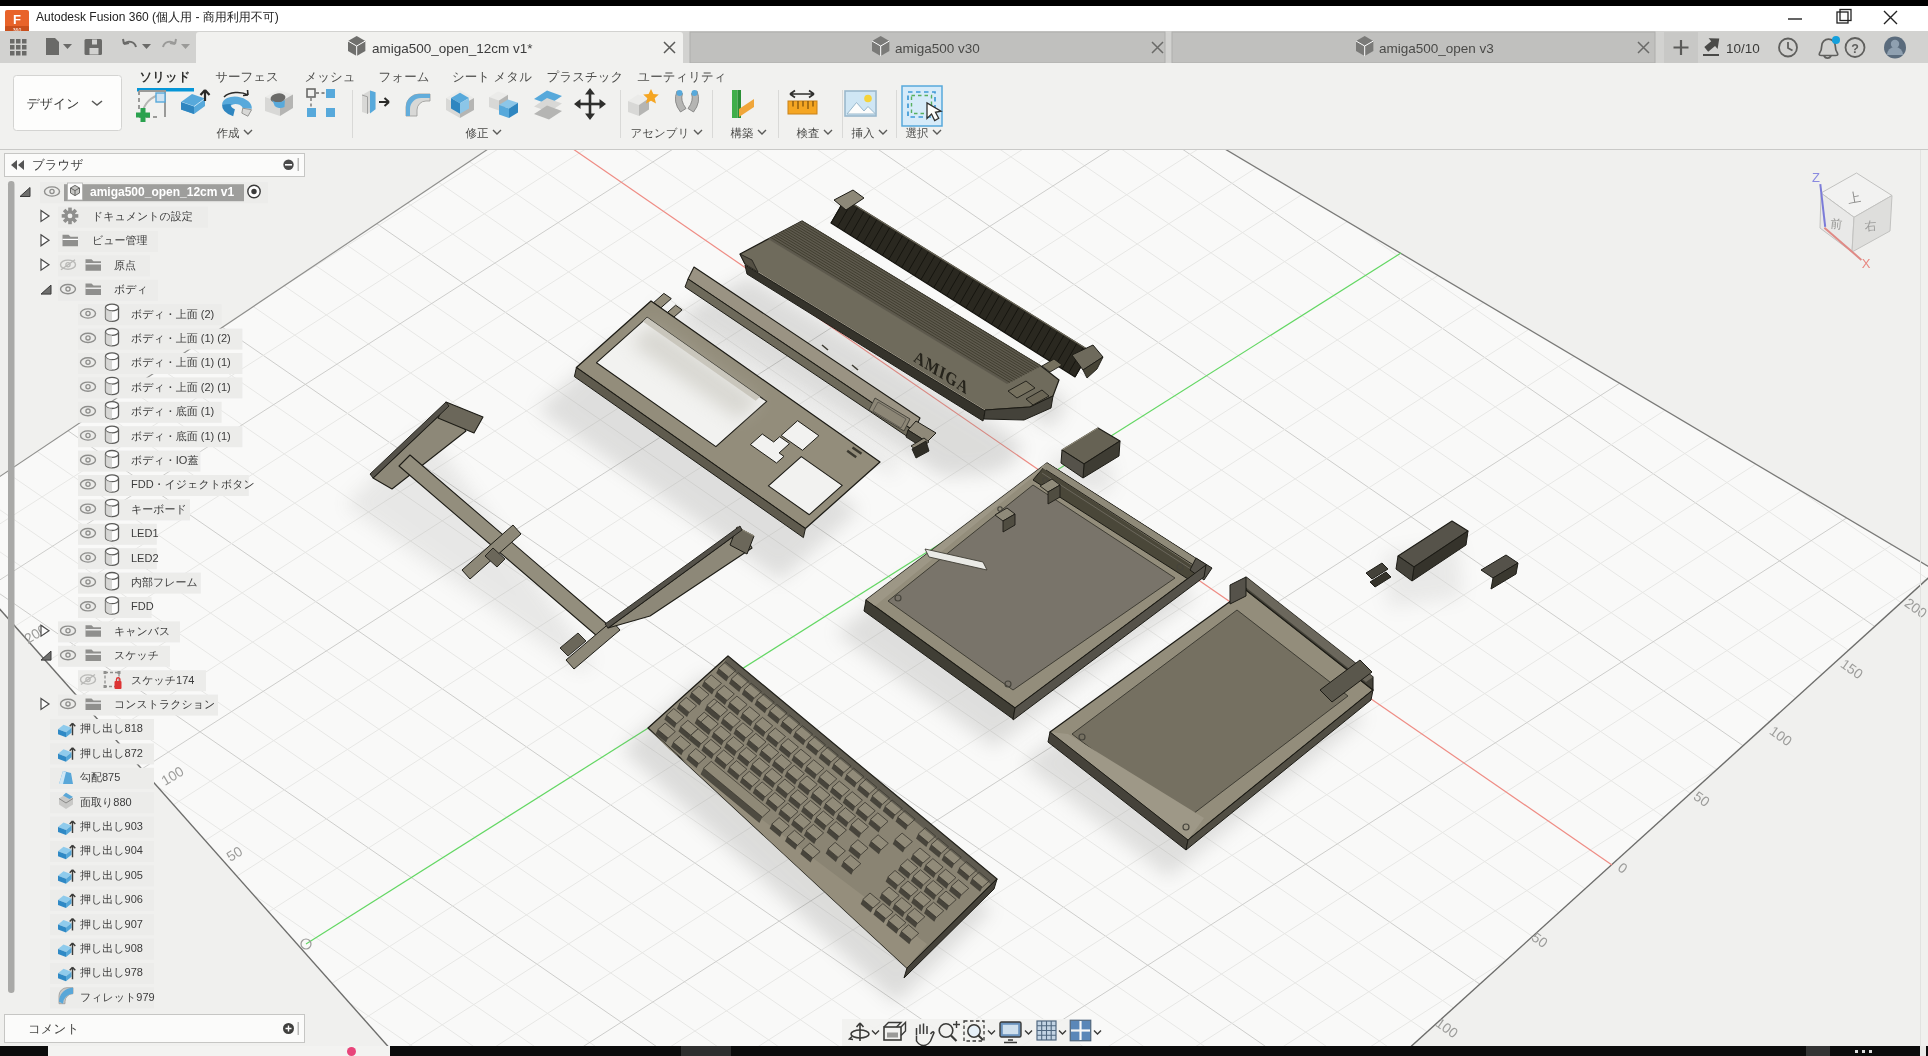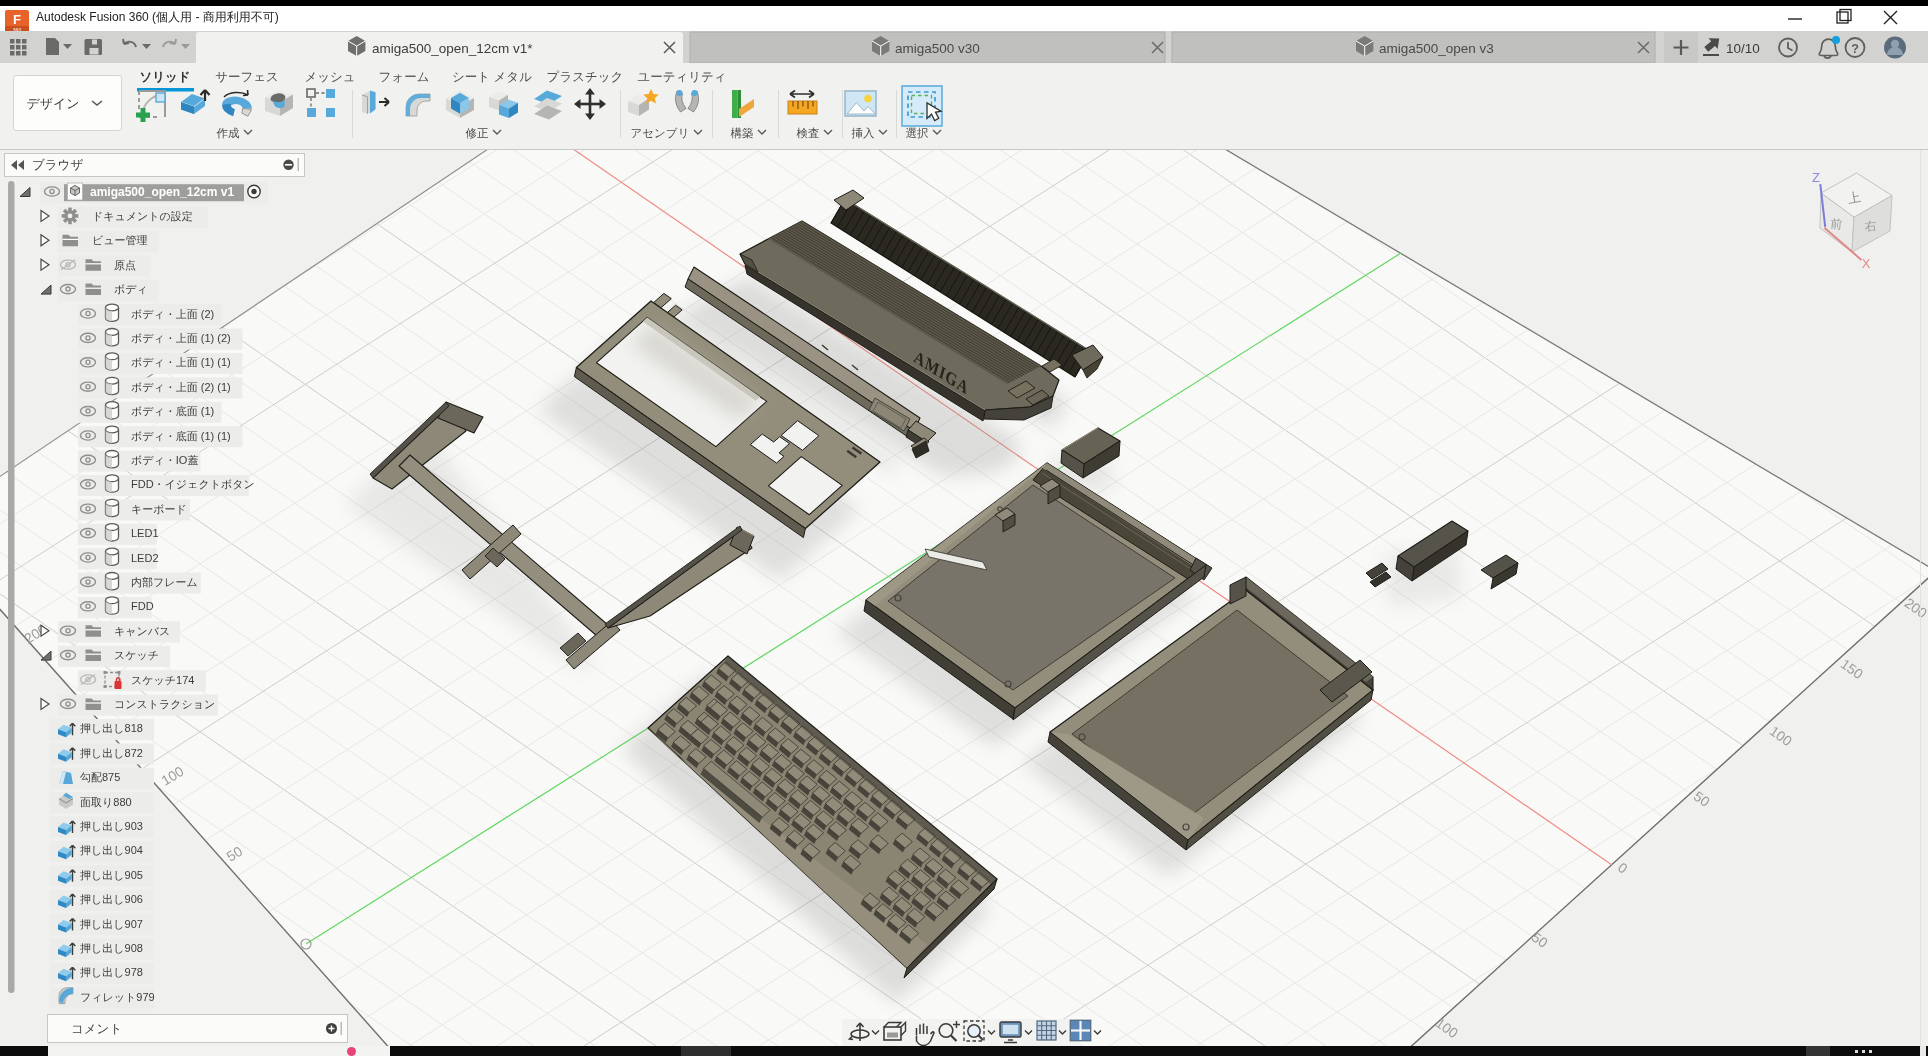--- a/index.html
+++ b/index.html
@@ -5,21 +5,21 @@
 html,body { width:1928px; height:1056px; overflow:hidden; background:#fff;
   font-family:"Liberation Sans",sans-serif; }
 #topblack { position:absolute; left:0; top:0; width:1928px; height:6px; background:#000; }
 #titlebar { position:absolute; left:0; top:6px; width:1928px; height:25px; background:#fff; }
 #title-text { position:absolute; left:36px; top:3px; font-size:12px; color:#222; }
 #wincontrols { position:absolute; right:8px; top:0; }
 #tabbar { position:absolute; left:0; top:31px; width:1652px; height:32px; }
 #ribbon { position:absolute; left:0; top:63px; }
 #viewport { position:absolute; left:0; top:150px; }
 #browser { position:absolute; left:0; top:148px; }
-#comment { position:absolute; left:0; top:1013px;padding-left:43px; }
+#comment { position:absolute; left:0; top:1013px; }
 #navbar { position:absolute; left:842px; top:1019px; }
 #bottomstrip { position:absolute; left:0; top:1046px; width:1928px; height:10px; background:#0c0c0c; }
 </style></head>
 <body>
 <svg id="viewport" width="1928" height="906" viewBox="0 150 1928 906">
 <defs>
 <clipPath id="gclip">
         <polygon points="-74,526 834,-83 1936,571 844,1560"></polygon>
       </clipPath>
 <filter id="blur8" x="-30%" y="-30%" width="160%" height="160%">

